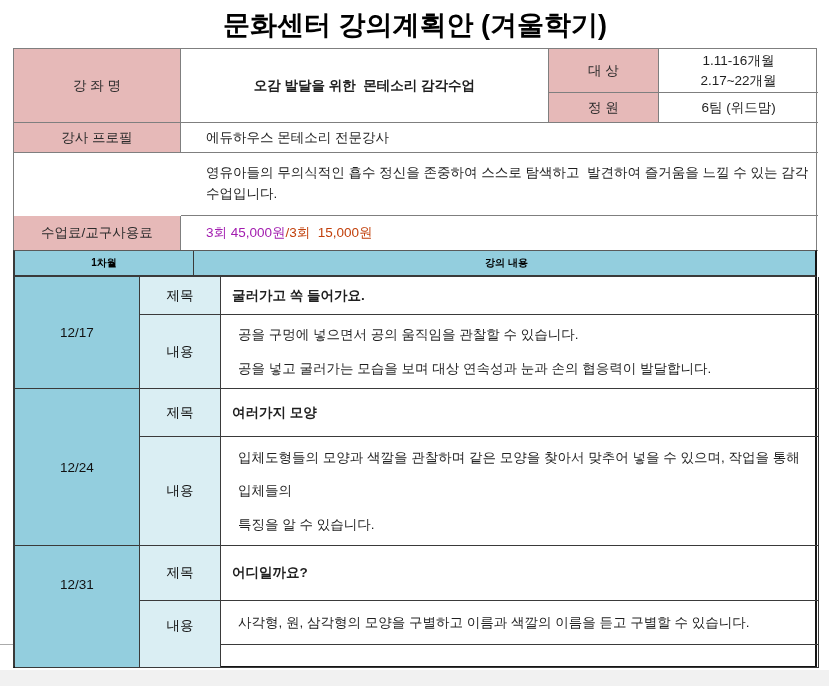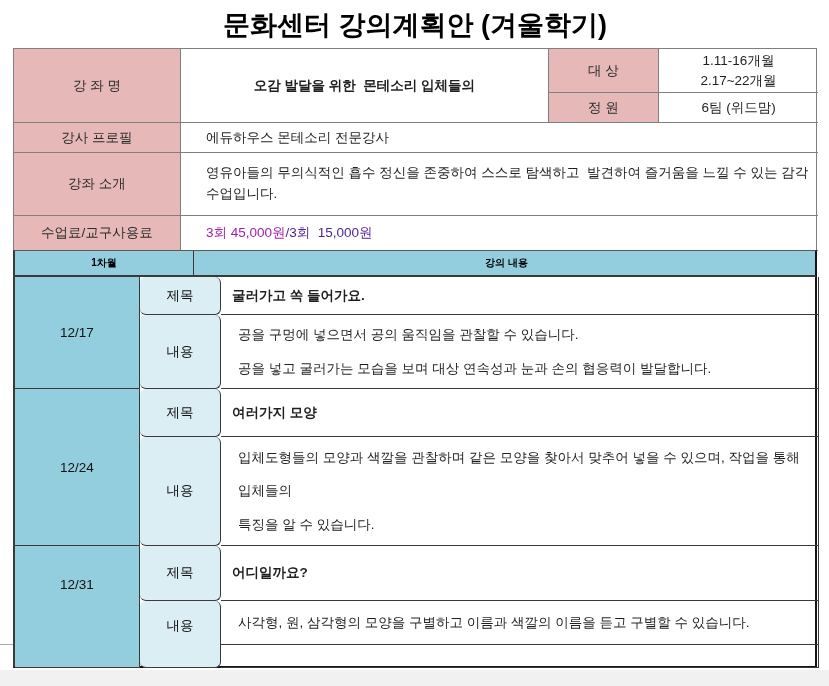--- a/index.html
+++ b/index.html
@@ -42,21 +42,21 @@
   .cell-target-value { grid-row:1; grid-column:4; line-height:1.45; }
   .cell-cap-label    { grid-row:2; grid-column:3; }
   .cell-cap-value    { grid-row:2; grid-column:4; }
   .cell-inst-label   { grid-row:3; grid-column:1; }
   .cell-inst-value   { grid-row:3; grid-column:2 / span 3; }
   .cell-intro-label  { grid-row:4; grid-column:1; }
   .cell-intro-value  { grid-row:4; grid-column:2 / span 3; line-height:1.55; }
   .cell-fee-label    { grid-row:5; grid-column:1; }
   .cell-fee-value    { grid-row:5; grid-column:2 / span 3; font-size:14px; }
   .fee-red   { color:#a21caf; white-space:pre-wrap; }
-  .fee-rest  { color:#4c1d95; white-space:pre-wrap; }
+  .fee-rest  { color:#c2410c; white-space:pre-wrap; }
 
   
   .tbl-header {
     position:absolute; left:13px; top:250px; width:804px; height:27px;
     display:grid; grid-template-columns:179px 625px;
     border-top:1px solid #5a5a5a; border-left:2px solid #3a3a3a;
     border-right:2px solid #151515; border-bottom:2px solid #3a3a3a;
     background:#93cede;
   }
   .tbl-header > div {
@@ -73,21 +73,21 @@
     grid-template-rows:38px 74px 48px 109px 55px 44px 23px;
     border-left:2px solid #3a3a3a;
     border-right:2px solid #151515; border-bottom:2px solid #151515;
     background:#fff;
   }
   .tbl-body > div {
     border-right:1px solid #3a3a3a; border-bottom:1px solid #3a3a3a;
     display:flex; align-items:center; font-size:13.5px;
   }
   .datecell { background:#93cede; justify-content:center; color:#111; }
-  .labelcell { background:#daeef3; justify-content:center; color:#111;border-radius:6px; }
+  .labelcell { background:#daeef3; justify-content:center; color:#111; }
   .titlecell { font-weight:bold; font-size:14px; padding-left:11px; padding-right:8px; }
   .detailcell { padding-left:17px; padding-right:10px; line-height:2.45; white-space:pre-line; }
   .groupend { border-bottom-width:2px; border-bottom-color:#2e2e2e; }
   .lastcol2 { border-right:none; }
   .lastrow  { border-bottom:none; }
 
   .d1217 { grid-row:1 / span 2; grid-column:1; }
   .t1217-label { grid-row:1; grid-column:2; }
   .t1217 { grid-row:1; grid-column:3; }
   .c1217-label { grid-row:2; grid-column:2; }
@@ -112,29 +112,28 @@
 </style>
 </head>
 <body>
 
 <div class="page">
 
   <div class="doc-title">문화센터 강의계획안 (겨울학기)</div>
 
   <div class="tbl-top">
     <div class="pink cell-course-label">강 좌 명</div>
-    <div class="center bold prewrap cell-course-name">오감 발달을 위한  몬테소리 입체들의</div>
+    <div class="center bold prewrap cell-course-name">오감 발달을 위한  몬테소리 감각수업</div>
     <div class="pink cell-target-label">대 상</div>
     <div class="center preline lastcol cell-target-value">1.11-16개월
 2.17~22개월</div>
     <div class="pink cell-cap-label">정 원</div>
     <div class="center lastcol cell-cap-value">6팀 (위드맘)</div>
     <div class="pink cell-inst-label">강사 프로필</div>
     <div class="leftpad lastcol cell-inst-value">에듀하우스 몬테소리 전문강사</div>
-    <div class="pink cell-intro-label">강좌 소개</div>
     <div class="leftpad prewrap lastcol cell-intro-value">영유아들의 무의식적인 흡수 정신을 존중하여 스스로 탐색하고  발견하여 즐거움을 느낄 수 있는 감각 수업입니다.</div>
     <div class="pink cell-fee-label">수업료/교구사용료</div>
     <div class="leftpad lastcol cell-fee-value">
       <span class="fee-red">3회 45,000원</span>
         <span class="fee-rest">/3회  15,000원</span>
     </div>
   </div>
 
   <div class="tbl-header">
     <div>1차월</div>

